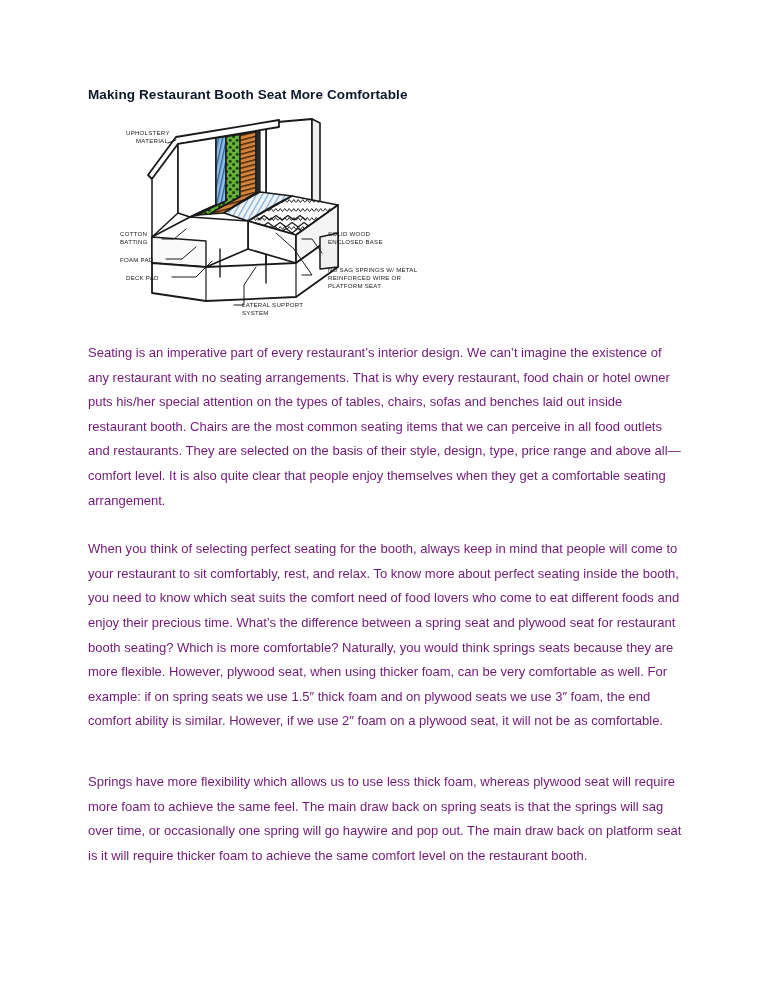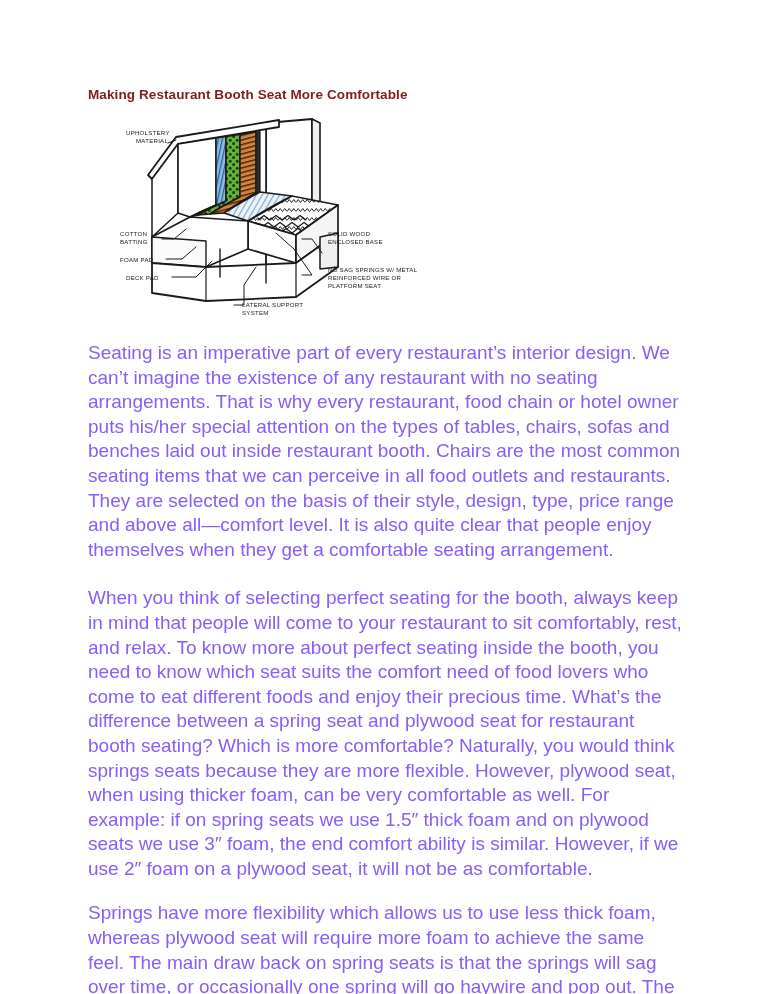--- a/index.html
+++ b/index.html
@@ -30,21 +30,21 @@
     width: 594px;
   }
 
   
   .doc-title {
     font-size: 13.5px;
     font-weight: bold;
     letter-spacing: 0.1px;
     line-height: 17px;
     margin: 0 0 0 0;
-    color: #7f1d1d;
+    color: #0f172a;
   }
 
   
   .figure-wrap {
     margin-top: 14px;
     margin-left: 28px;
     width: 330px;
     height: 200px;
     position: relative;
   }
@@ -52,29 +52,29 @@
     display: block;
     width: 330px;
     height: 200px;
   }
 
   
   .body-text {
     margin-top: 24px;
   }
   .para {
-    font-size: 19px;
+    font-size: 13px;
     line-height: 24.6px;
     margin: 0 0 24px 0;
-    color: #8b5cf6;
+    color: #701a75;
     text-align: left;
     letter-spacing: 0.01px;
   }
   .para.gap-big {
-    margin-bottom: 20px;
+    margin-bottom: 36px;
   }
   .para:last-child { margin-bottom: 10px; }
 </style>
 </head>
 <body>
 
 <div class="page">
   <div class="content">
 
     <h1 class="doc-title">Making Restaurant Booth Seat More Comfortable</h1>

